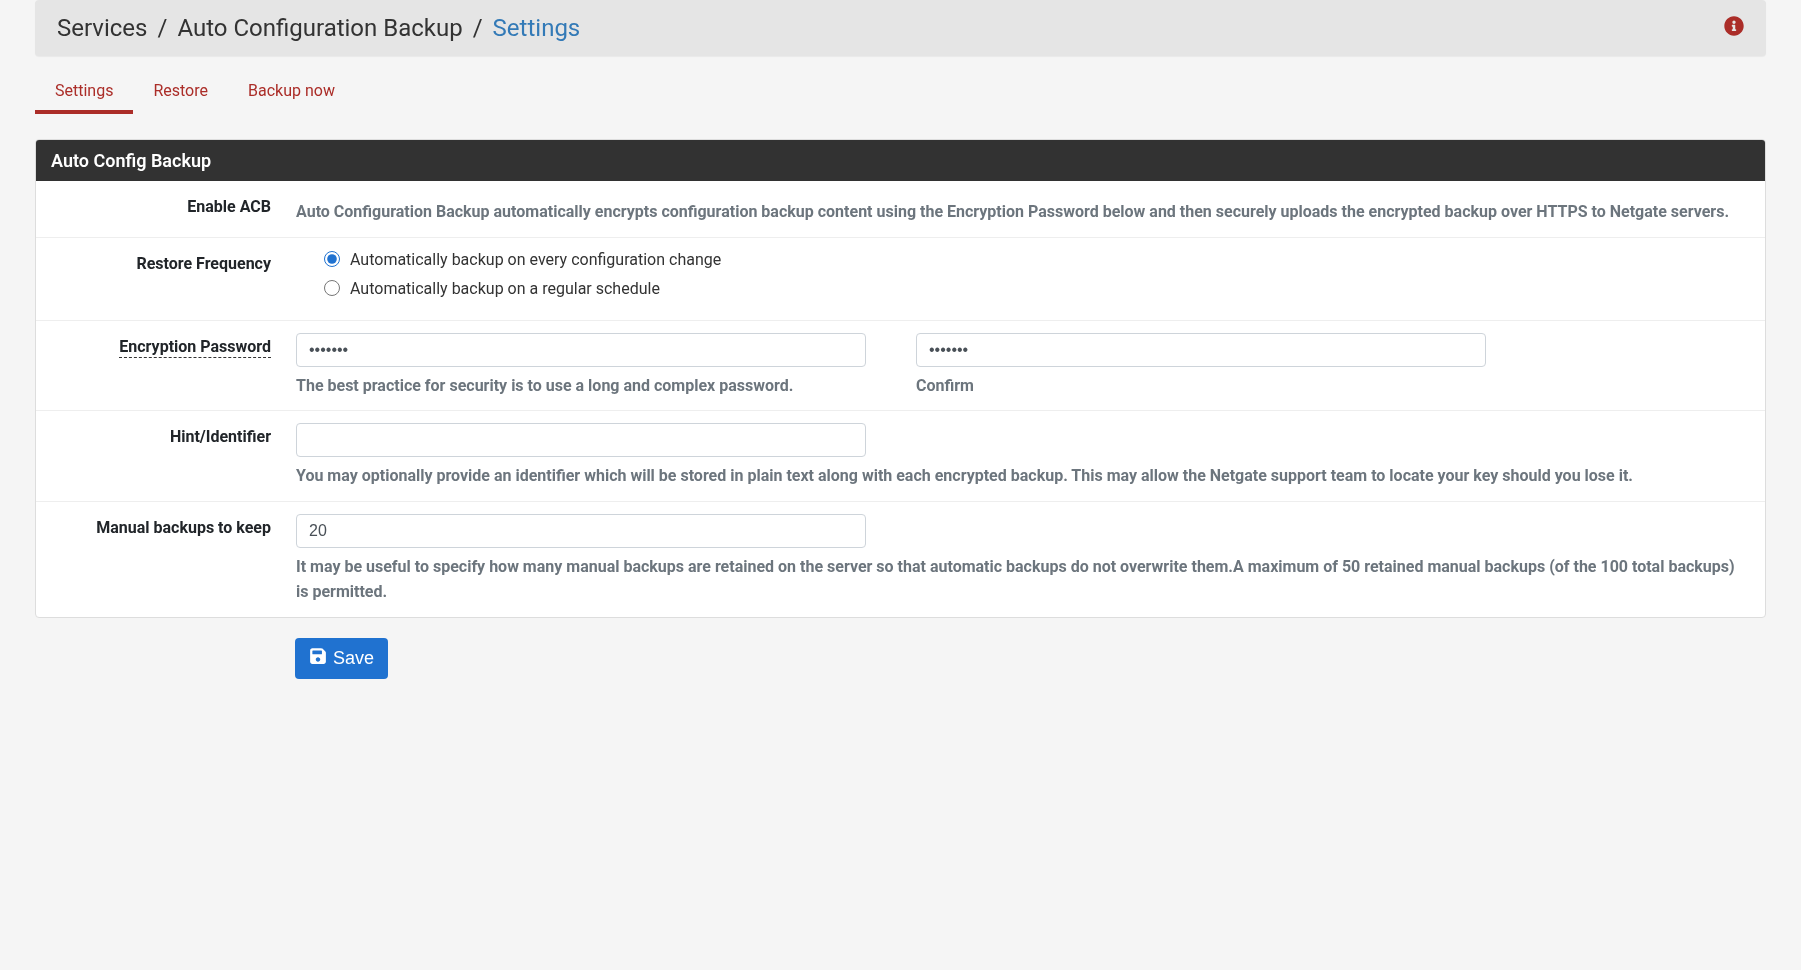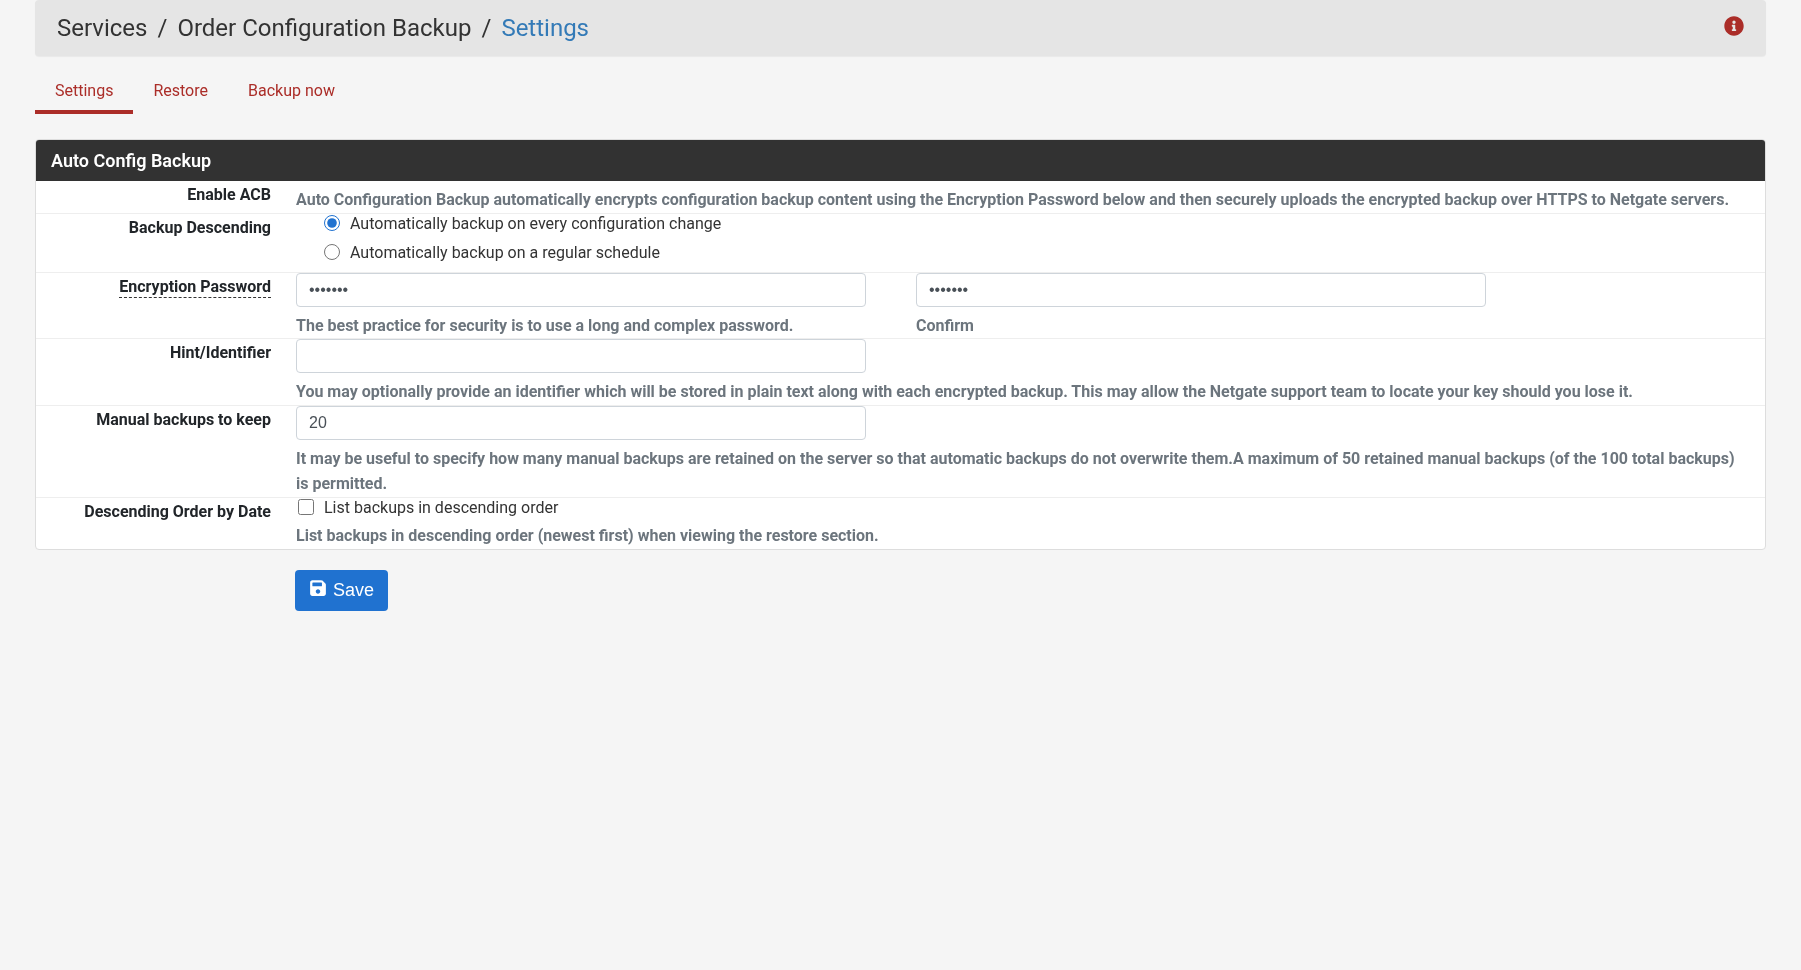--- a/index.html
+++ b/index.html
@@ -64,21 +64,21 @@
     }
     .panel-header {
       background: #323232;
       color: #fff;
       padding: 10px 15px;
       font-size: 18px;
       font-weight: 600;
     }
     .form-row {
       display: flex;
-      padding: 0 10px;
+      padding: 12px 10px;
       border-bottom: 1px solid #eee;
     }
     .form-row:last-child { border-bottom: none; }
     .row-label {
       width: 250px;
       text-align: right;
       padding-right: 25px;
       padding-top: 4px;
       font-weight: 700;
       font-size: 16px;
@@ -147,21 +147,21 @@
   </style>
 </head>
 <body>
 
 <div class="page-wrapper">
 
   <div class="breadcrumb-panel">
     <div class="breadcrumb">
       <span class="crumb">Services</span>
       <span class="sep">/</span>
-      <span class="crumb">Order Configuration Backup</span>
+      <span class="crumb">Auto Configuration Backup</span>
       <span class="sep">/</span>
       <span class="crumb-active">Settings</span>
     </div>
     <span class="help-icon">
       <svg viewBox="0 0 512 512">
           <path d="M256 8C119 8 8 119 8 256s111 248 248 248 248-111 248-248S393 8 256 8zm0 110c23.2 0 42 18.8 42 42s-18.8 42-42 42-42-18.8-42-42 18.8-42 42-42zm56 254c0 6.6-5.4 12-12 12h-88c-6.6 0-12-5.4-12-12v-24c0-6.6 5.4-12 12-12h12v-64h-12c-6.6 0-12-5.4-12-12v-24c0-6.6 5.4-12 12-12h64c6.6 0 12 5.4 12 12v100h12c6.6 0 12 5.4 12 12v24z"></path>
         </svg>
     </span>
   </div>
 
@@ -175,21 +175,21 @@
     <div class="panel-header">Auto Config Backup</div>
 
     <div class="form-row">
       <div class="row-label">Enable ACB</div>
       <div class="row-body">
         <div class="help-text">Auto Configuration Backup automatically encrypts configuration backup content using the Encryption Password below and then securely uploads the encrypted backup over HTTPS to Netgate servers.</div>
       </div>
     </div>
 
     <div class="form-row">
-      <div class="row-label">Backup Descending</div>
+      <div class="row-label">Restore Frequency</div>
       <div class="row-body radio-group">
         <label class="radio-line">
           <input type="radio" name="freq" checked="" style="">
           <span>Automatically backup on every configuration change</span>
         </label>
         <label class="radio-line">
           <input type="radio" name="freq" style="">
           <span>Automatically backup on a regular schedule</span>
         </label>
       </div>
@@ -220,30 +220,20 @@
     </div>
 
     <div class="form-row">
       <div class="row-label">Manual backups to keep</div>
       <div class="row-body">
         <input type="text" value="20" style="">
         <div class="help-text">It may be useful to specify how many manual backups are retained on the server so that automatic backups do not overwrite them.A maximum of 50 retained manual backups (of the 100 total backups) is permitted.</div>
       </div>
     </div>
 
-    <div class="form-row">
-      <div class="row-label">Descending Order by Date</div>
-      <div class="row-body">
-        <label class="checkbox-line">
-          <input type="checkbox" style="">
-          <span>List backups in descending order</span>
-        </label>
-        <div class="help-text">List backups in descending order (newest first) when viewing the restore section.</div>
-      </div>
-    </div>
 
   </div>
 
   <div class="form-actions">
     <button class="btn-save">
       <span>
         <svg viewBox="0 0 448 512">
             <path d="M433.9 129.9l-83.9-83.9C341 37 328.3 32 315.3 32H64C28.7 32 0 60.7 0 96v320c0 35.3 28.7 64 64 64h320c35.3 0 64-28.7 64-64V163.9c0-12.7-5-25.4-14.1-34zM224 416c-35.3 0-64-28.7-64-64s28.7-64 64-64 64 28.7 64 64-28.7 64-64 64zM320 208H80c-8.8 0-16-7.2-16-16v-80c0-8.8 7.2-16 16-16h240c8.8 0 16 7.2 16 16v80c0 8.8-7.2 16-16 16z"></path>
           </svg>
       </span>

